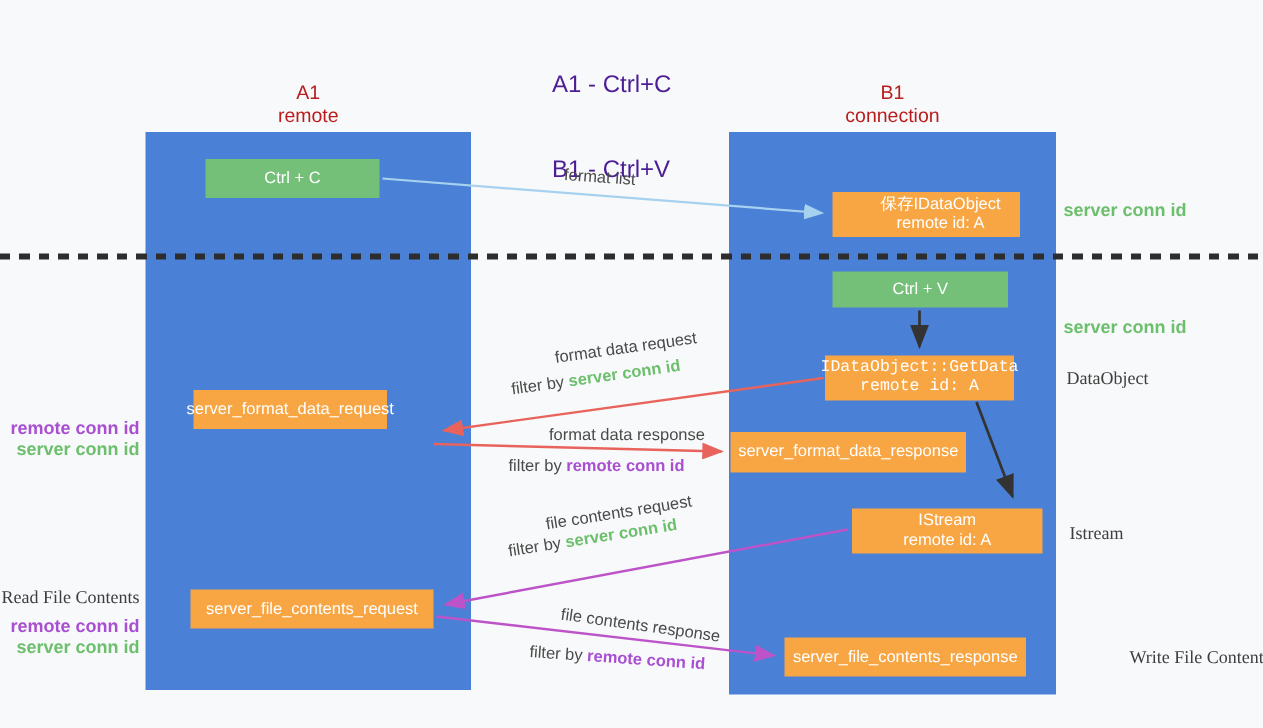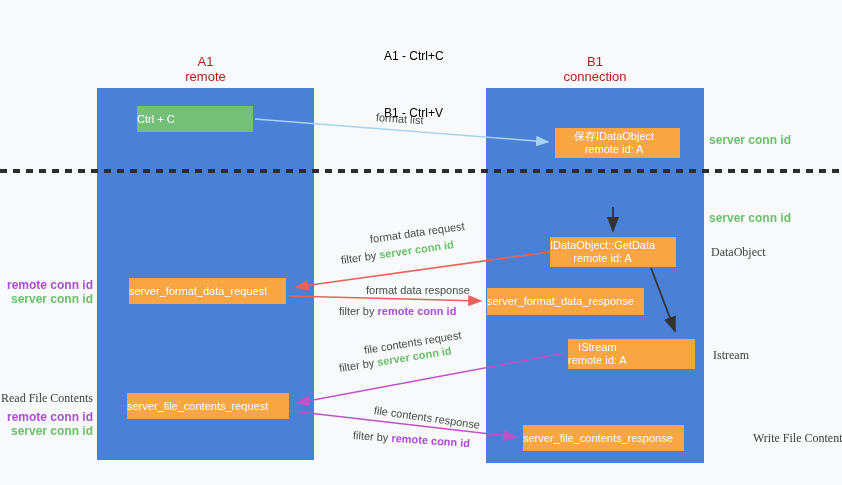--- a/index.html
+++ b/index.html
@@ -1,27 +1,27 @@
 <!DOCTYPE html>
 <html><head>
 <meta charset="utf-8">
 <style>
   html,body{margin:0;padding:0;background:#f8f9fa;font-family:"Liberation Sans",sans-serif;}
   #stage{position:relative;width:842px;height:485px;background:#f8f9fa;overflow:hidden;}
   .abs{position:absolute;}
-  .title{left:384px;top:9px;font-size:12px;line-height:19px;color:#000000;white-space:pre;}
+  .title{left:368px;top:9px;font-size:16px;line-height:19px;color:#4c1d95;white-space:pre;}
   .colhead{top:54px;text-align:center;font-size:13px;line-height:15px;color:#b91c1c;}
   .colhead.left{left:97px;width:217px;}
   .colhead.right{left:486px;width:218px;}
   .lifeline{background:#4a80d5;}
   .lifeline.left{left:97px;top:88px;width:217px;height:372px;}
   .lifeline.right{left:486px;top:88px;width:218px;height:375px;}
   .dotted{left:0;top:169px;width:842px;height:4px;
     background:repeating-linear-gradient(to right,#2d2d2d 0 7px,transparent 7px 13px);}
-  .node{display:flex;align-items:center;text-align:center;
+  .node{display:flex;align-items:center;justify-content:center;text-align:center;
     color:#fff;font-size:11px;line-height:13px;}
   .green{background:#74c078;}
   .orange{background:#f8a644;}
   .albl{font-size:11px;color:#4a4a4a;white-space:nowrap;transform-origin:left center;}
   .sideR{font-size:12px;white-space:nowrap;}
   .tgreen{color:#6cbf6c;font-weight:bold;}
   .tpurple{color:#a94fd2;font-weight:bold;}
   .tdark{color:#3d3d3d;font-family:Liberation Serif, serif;}
   .leftlbl{left:0;width:93px;text-align:right;font-size:12px;line-height:14px;white-space:nowrap;}
   svg.overlay{position:absolute;left:0;top:0;pointer-events:none;}
@@ -54,29 +54,32 @@
     <span>Ctrl + C</span>
   </div>
 
   <div class="abs node orange" style="left:555px;top:128px;width:106px;height:30px;padding-left:19px;">
     <span>
       <div>保存IDataObject</div>
       <div>remote id: A</div>
     </span>
   </div>
 
+  <div class="abs node green" style="left:555px;top:181px;width:117px;height:24px;">
+    <span>Ctrl + V</span>
+  </div>
 
-  <div class="abs node orange" style="left:550px;top:237px;width:126px;height:30px;">
+  <div class="abs node orange" style="left:550px;top:237px;width:126px;height:30px;font-family:Liberation Mono, monospace;">
     <span>
       <div>IDataObject::GetData</div>
       <div>remote id: A</div>
     </span>
   </div>
 
-  <div class="abs node orange" style="left:129px;top:278px;width:157px;height:26px;">
+  <div class="abs node orange" style="left:129px;top:260px;width:129px;height:26px;">
     <span>server_format_data_request</span>
   </div>
 
   <div class="abs node orange" style="left:487px;top:288px;width:157px;height:27px;">
     <span>server_format_data_response</span>
   </div>
 
   <div class="abs node orange" style="left:568px;top:339px;width:127px;height:30px;">
     <span>
       <div>IStream</div>

